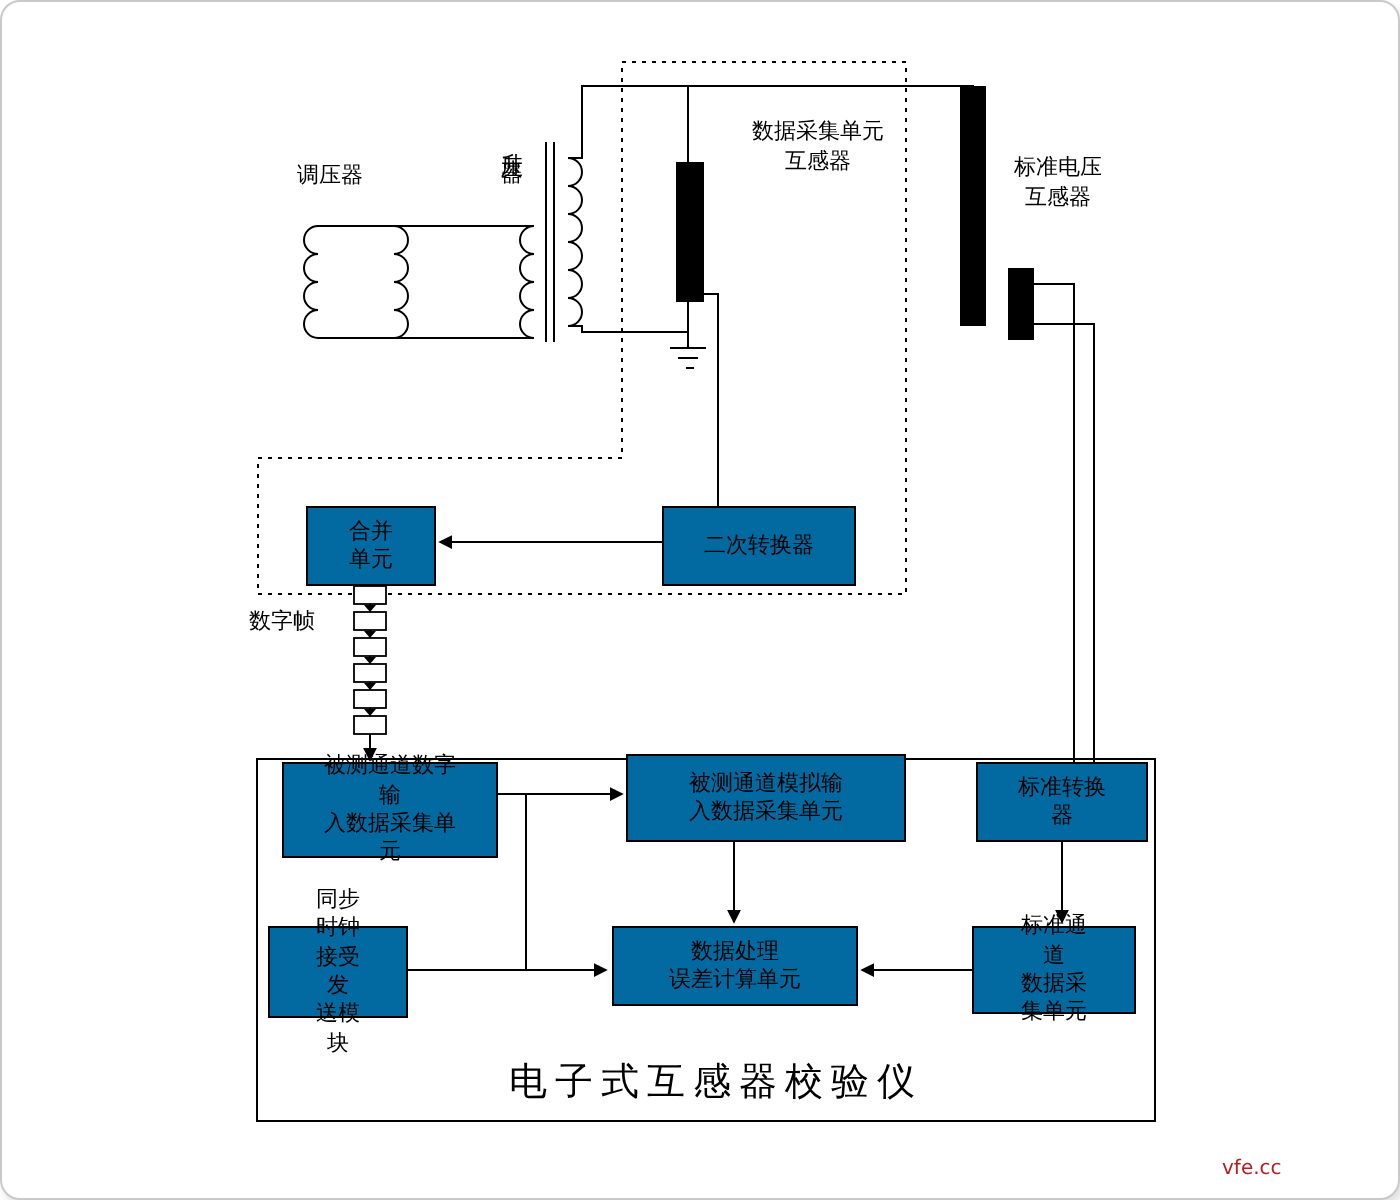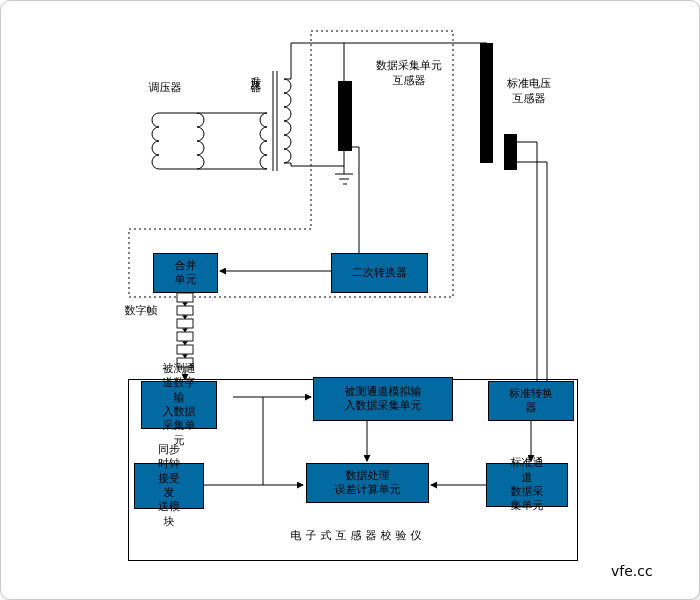--- a/index.html
+++ b/index.html
@@ -21,23 +21,23 @@
     text-align:center; font-size:11px; line-height:1.3; white-space:pre-line;
     padding:19px;
   }
   .label {
     position:absolute; font-size:11px; line-height:1.35; text-align:center;
     white-space:pre-line;
   }
   .vertical { writing-mode:vertical-rl; letter-spacing:3px; }
   .title {
     position:absolute; left:237px; top:527px; width:240px;
-    font-size:11px; letter-spacing:4px; text-align:center; white-space:nowrap;
+    font-size:19px; letter-spacing:4px; text-align:center; white-space:nowrap;
   }
-  .watermark { position:absolute; left:610px; top:562px; font-size:14px; color:#000000; }
+  .watermark { position:absolute; left:610px; top:578px; font-size:10px; color:#b91c1c; }
 </style>
 </head>
 <body>
 
 <div id="canvas">
 
   <svg class="wires" viewBox="0 0 700 600">
     <defs>
       <marker id="arr" viewBox="0 0 8 8" refX="7" refY="4" markerWidth="7" markerHeight="7" orient="auto">
         <path d="M0,0 L8,4 L0,8 Z" fill="#000"></path>
@@ -91,21 +91,21 @@
       <rect x="176" y="357" width="16" height="9"></rect>
     </g>
     <path fill="#000" stroke="none" d="M181,301.5 L187,301.5 L184,305 Z M181,314.5 L187,314.5 L184,318 Z M181,327.5 L187,327.5 L184,331 Z M181,340.5 L187,340.5 L184,344 Z M181,353.5 L187,353.5 L184,357 Z"></path>
   </svg>
 
   <div class="frame"></div>
 
   <div class="node" style="left:152px;top:252px;width:65px;height:36px">合并单元</div>
   <div class="node" style="left:330px;top:252px;width:97px;height:26px">二次转换器</div>
 
-  <div class="node" style="left:140px;top:380px;width:76px;height:48px">被测通道数字输
+  <div class="node" style="left:140px;top:380px;width:108px;height:48px">被测通道数字输
 入数据采集单元</div>
   <div class="node" style="left:312px;top:376px;width:140px;height:44px">被测通道模拟输
 入数据采集单元</div>
   <div class="node" style="left:133px;top:462px;width:70px;height:46px">同步时钟接受发
 送模块</div>
   <div class="node" style="left:487px;top:380px;width:86px;height:34px">标准转换器</div>
   <div class="node" style="left:305px;top:462px;width:123px;height:40px">数据处理
 误差计算单元</div>
   <div class="node" style="left:485px;top:462px;width:82px;height:44px">标准通道
 数据采集单元</div>

